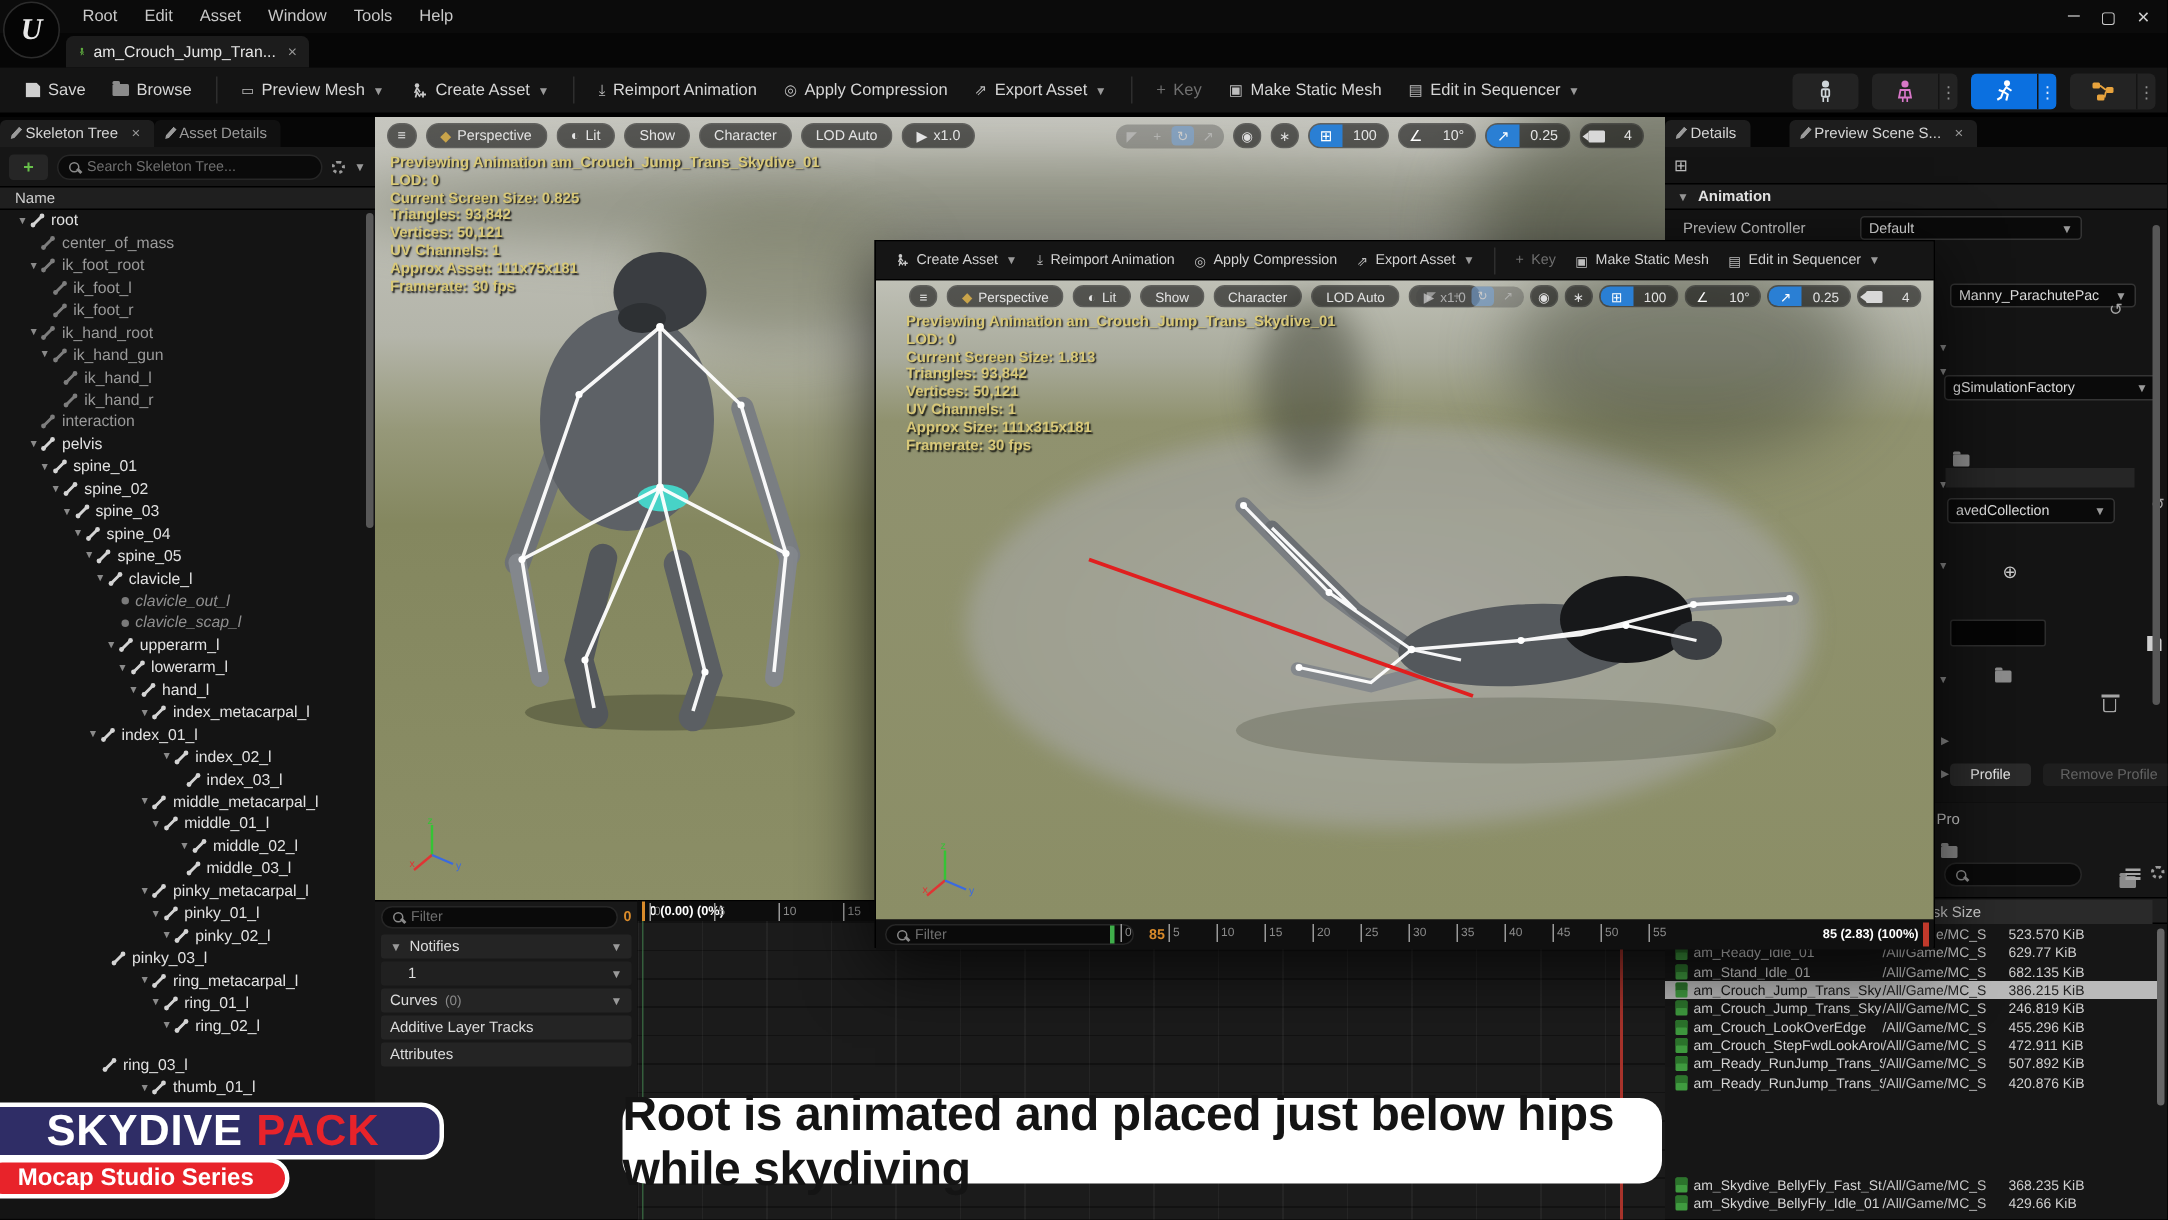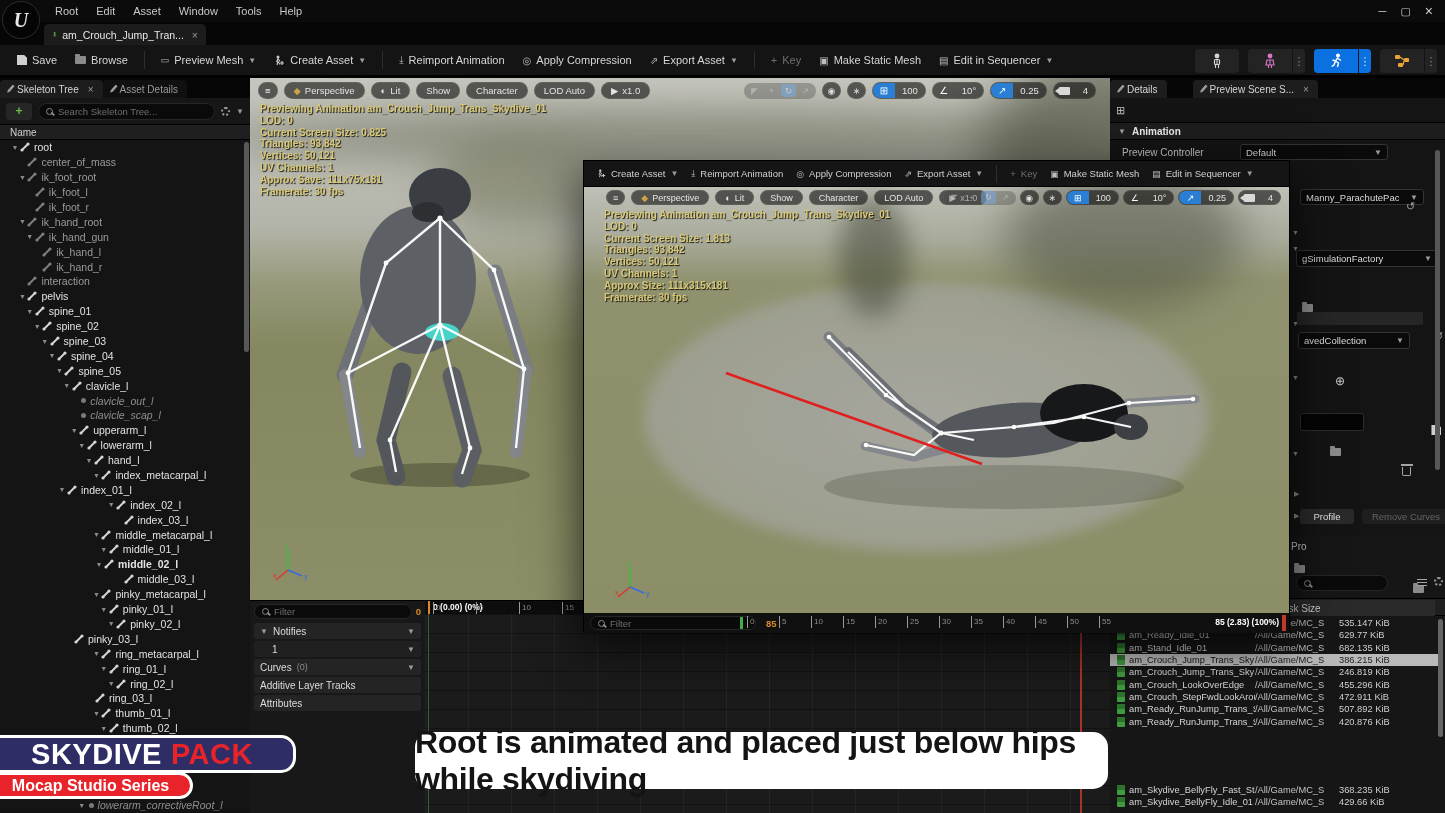--- a/index.html
+++ b/index.html
@@ -515,21 +515,21 @@
       </div>
       <div class="tree-row" style="padding-left: 98.8px;">
         <span class="tw">▼</span>
         <span class="bicon"><svg width="10" height="10" viewBox="0 0 10 10">
             <path d="M2 8 L8 2" stroke="#d4d4d4" stroke-width="2" stroke-linecap="round"></path>
             <circle cx="2" cy="8" r="1.6" fill="#d4d4d4"></circle>
             <circle cx="8" cy="2" r="1.6" fill="#d4d4d4"></circle>
           </svg></span>
         <span class="tl">middle_01_l</span>
       </div>
-      <div class="tree-row" style="padding-left: 94px; font-weight: bold;">
+      <div class="tree-row" style="padding-left: 118px;">
         <span class="tw">▼</span>
         <span class="bicon"><svg width="10" height="10" viewBox="0 0 10 10">
             <path d="M2 8 L8 2" stroke="#d4d4d4" stroke-width="2" stroke-linecap="round"></path>
             <circle cx="2" cy="8" r="1.6" fill="#d4d4d4"></circle>
             <circle cx="8" cy="2" r="1.6" fill="#d4d4d4"></circle>
           </svg></span>
         <span class="tl">middle_02_l</span>
       </div>
       <div class="tree-row" style="padding-left: 113.6px;">
         <span class="tw"></span>
@@ -596,21 +596,21 @@
       </div>
       <div class="tree-row" style="padding-left: 106.2px;">
         <span class="tw">▼</span>
         <span class="bicon"><svg width="10" height="10" viewBox="0 0 10 10">
             <path d="M2 8 L8 2" stroke="#d4d4d4" stroke-width="2" stroke-linecap="round"></path>
             <circle cx="2" cy="8" r="1.6" fill="#d4d4d4"></circle>
             <circle cx="8" cy="2" r="1.6" fill="#d4d4d4"></circle>
           </svg></span>
         <span class="tl">ring_02_l</span>
       </div>
-      <div class="tree-row" style="padding-left: 85px;">
+      <div class="tree-row" style="padding-left: 58px; margin-top: 12px;">
         <span class="tw"></span>
         <span class="bicon"><svg width="10" height="10" viewBox="0 0 10 10">
             <path d="M2 8 L8 2" stroke="#d4d4d4" stroke-width="2" stroke-linecap="round"></path>
             <circle cx="2" cy="8" r="1.6" fill="#d4d4d4"></circle>
             <circle cx="8" cy="2" r="1.6" fill="#d4d4d4"></circle>
           </svg></span>
         <span class="tl">ring_03_l</span>
       </div>
       <div class="tree-row" style="padding-left: 91.4px;">
         <span class="tw">▼</span>
@@ -724,21 +724,21 @@
         <span class="snapval">4</span>
       </div>
   </div>
   <div class="stats" style="left:10px;top:25px">
       <div class="stat-line">Previewing Animation am_Crouch_Jump_Trans_Skydive_01</div>
       <div class="stat-line">LOD: 0</div>
       <div class="stat-line">Current Screen Size: 0.825</div>
       <div class="stat-line">Triangles: 93,842</div>
       <div class="stat-line">Vertices: 50,121</div>
       <div class="stat-line">UV Channels: 1</div>
-      <div class="stat-line">Approx Save: 111x75x181</div>
+      <div class="stat-line">Approx Asset: 111x75x181</div>
       <div class="stat-line">Framerate: 30 fps</div>
     </div>
 
   <svg class="abs" style="left:22px;bottom:18px" width="42" height="40" viewBox="0 0 42 40">
     <path d="M16 28 L16 8" stroke="#35c435" stroke-width="1.6"></path>
       <text x="13" y="7" fill="#35c435" font-size="7">z</text>
     <path d="M16 28 L4 38" stroke="#e03434" stroke-width="1.6"></path>
       <text x="1" y="36" fill="#e03434" font-size="7">x</text>
     <path d="M16 28 L30 34" stroke="#3a6ae0" stroke-width="1.6"></path>
       <text x="32" y="37" fill="#3a6ae0" font-size="7">y</text>
@@ -846,21 +846,21 @@
   <span class="abs" style="left:225px;top:296px;color:#c8c8c8;font-size:12px">⊕</span>
   <span class="abs trash" style="left:247px;top:298px"></span>
   <span class="mini-arrow" style="left:182px;top:296px">▼</span>
   <div class="abs" style="left:190px;top:335px;width:64px;height:18px;background:#050505;border-radius:2px;border:1px solid #2c2c2c"></div>
   <span class="mini-arrow" style="left:182px;top:372px">▼</span>
   <span class="mini-arrow" style="left:184px;top:412px">▶</span>
   <div class="frag-btn" style="left:190px;top:431px;width:54px;height:15px">
       <span>Profile</span>
     </div>
   <div class="frag-btn disabled" style="left:252px;top:431px;width:88px;height:15px">
-      <span>Remove Curves</span>
+      <span>Remove Profile</span>
     </div>
   <span class="mini-arrow" style="left:184px;top:434px">▶</span>
   <div class="abs" style="right:5px;top:72px;width:5px;height:320px;background:#575757;border-radius:3px"></div>
 </div>
 
 <div id="asset-panel" class="abs">
   <span class="abs" style="left:181px;top:6px;font-size:10px;color:#c8c8c8">Pro</span>
   <span class="abs folder" style="left:184px;top:24px"></span>
   <div class="abs searchpill" style="left:186px;top:40px;width:92px;height:16px;flex:none">
       <span class="mag"></span>
@@ -871,21 +871,21 @@
   <div id="disk-header">
     <div id="disk-cell">
         <span>Disk Size</span>
       </div>
   </div>
   <div id="asset-rows">
       <div class="arow">
         <span class="greendoc"></span>
         <span class="anm"></span>
         <span class="apa">/All/Game/MC_S</span>
-        <span class="asz">535.147 KiB</span>
+        <span class="asz">523.570 KiB</span>
       </div>
       <div class="arow">
         <span class="greendoc"></span>
         <span class="anm">am_Ready_Idle_01</span>
         <span class="apa">/All/Game/MC_S</span>
         <span class="asz">629.77 KiB</span>
       </div>
       <div class="arow">
         <span class="greendoc"></span>
         <span class="anm">am_Stand_Idle_01</span>

